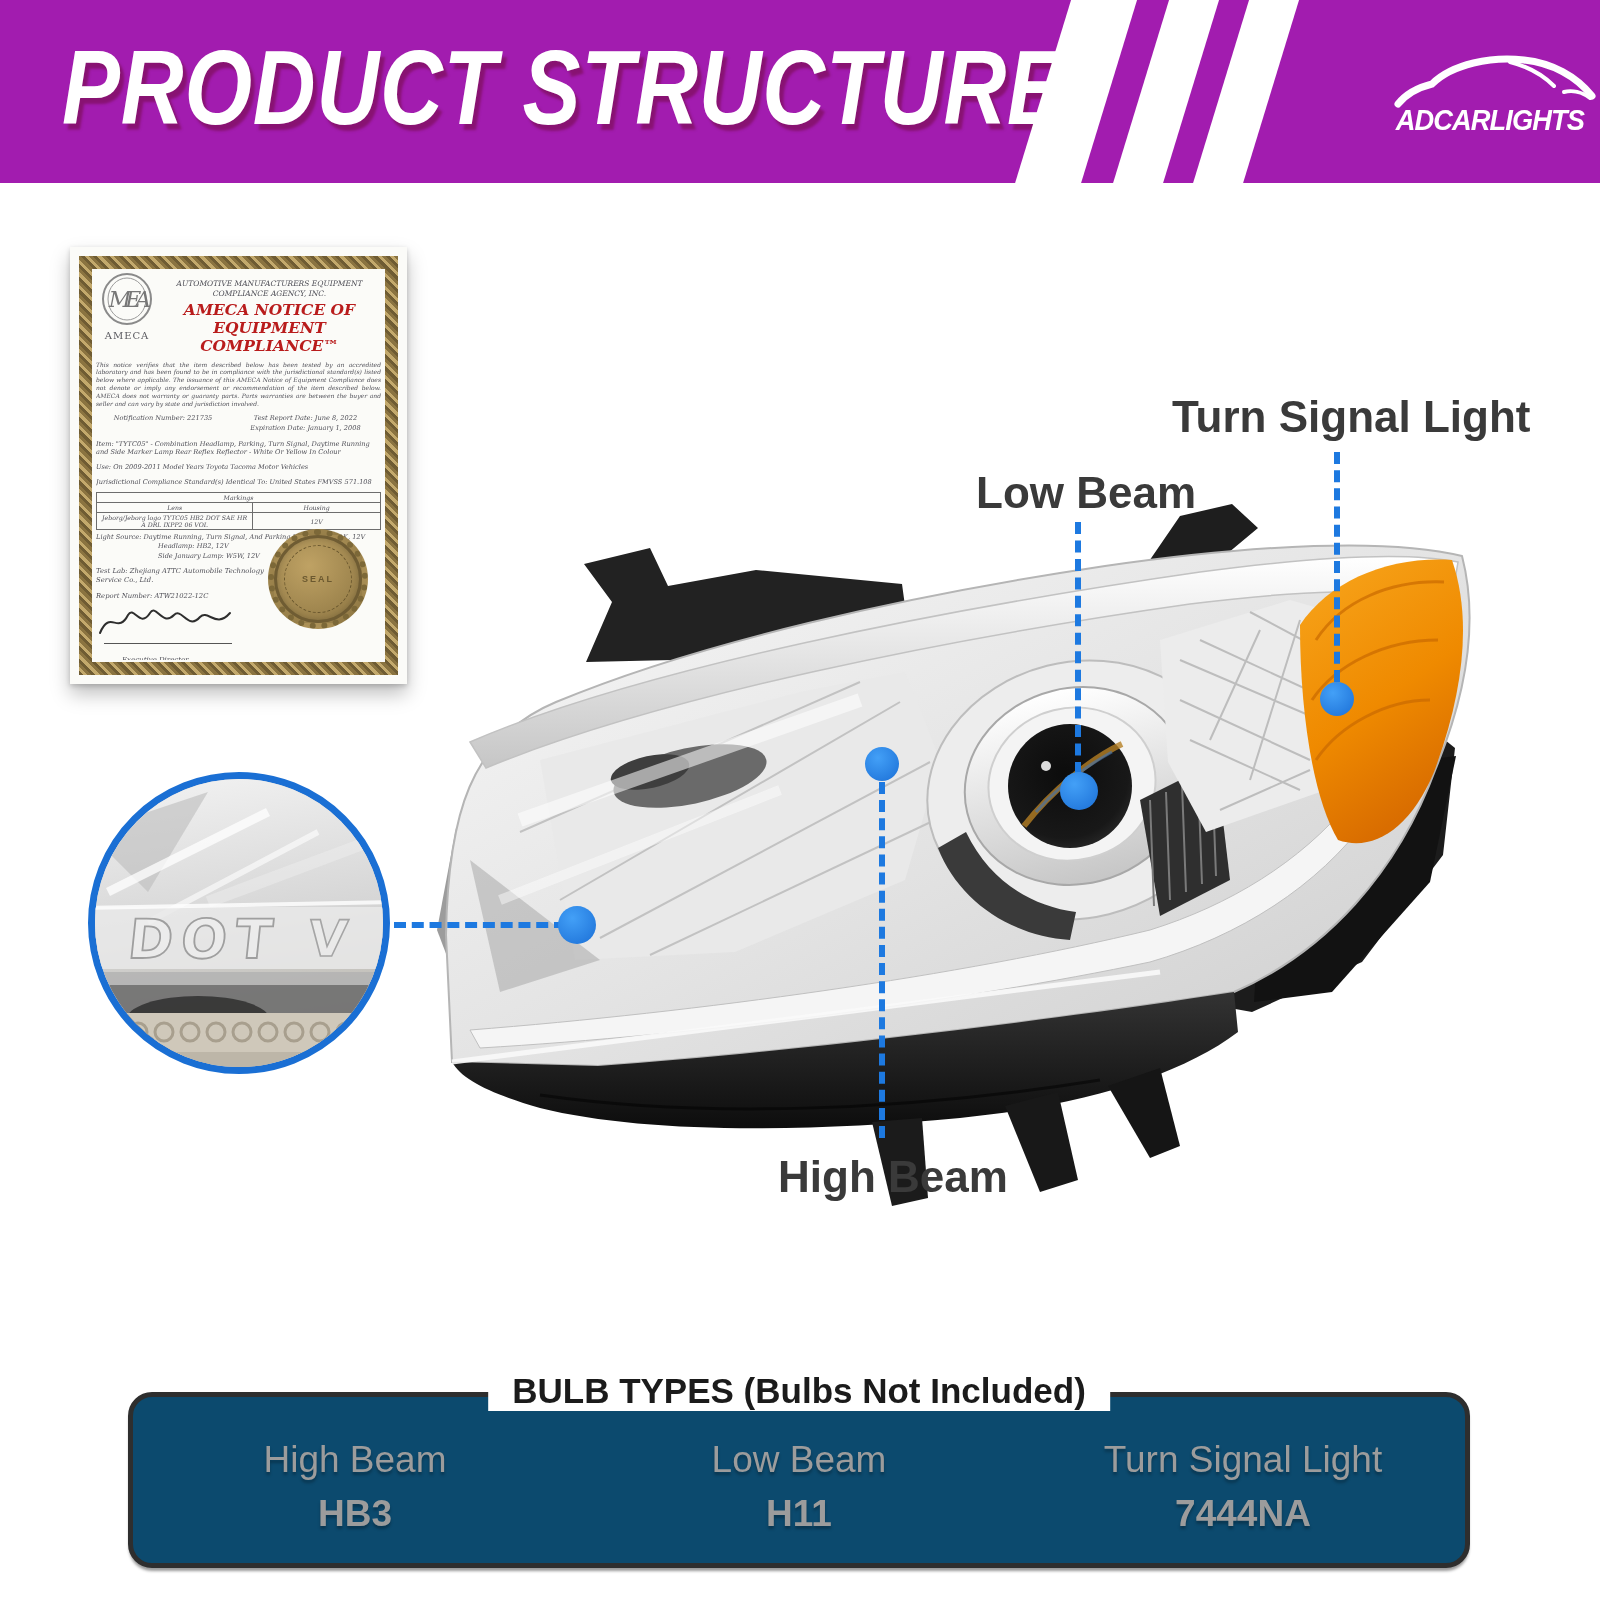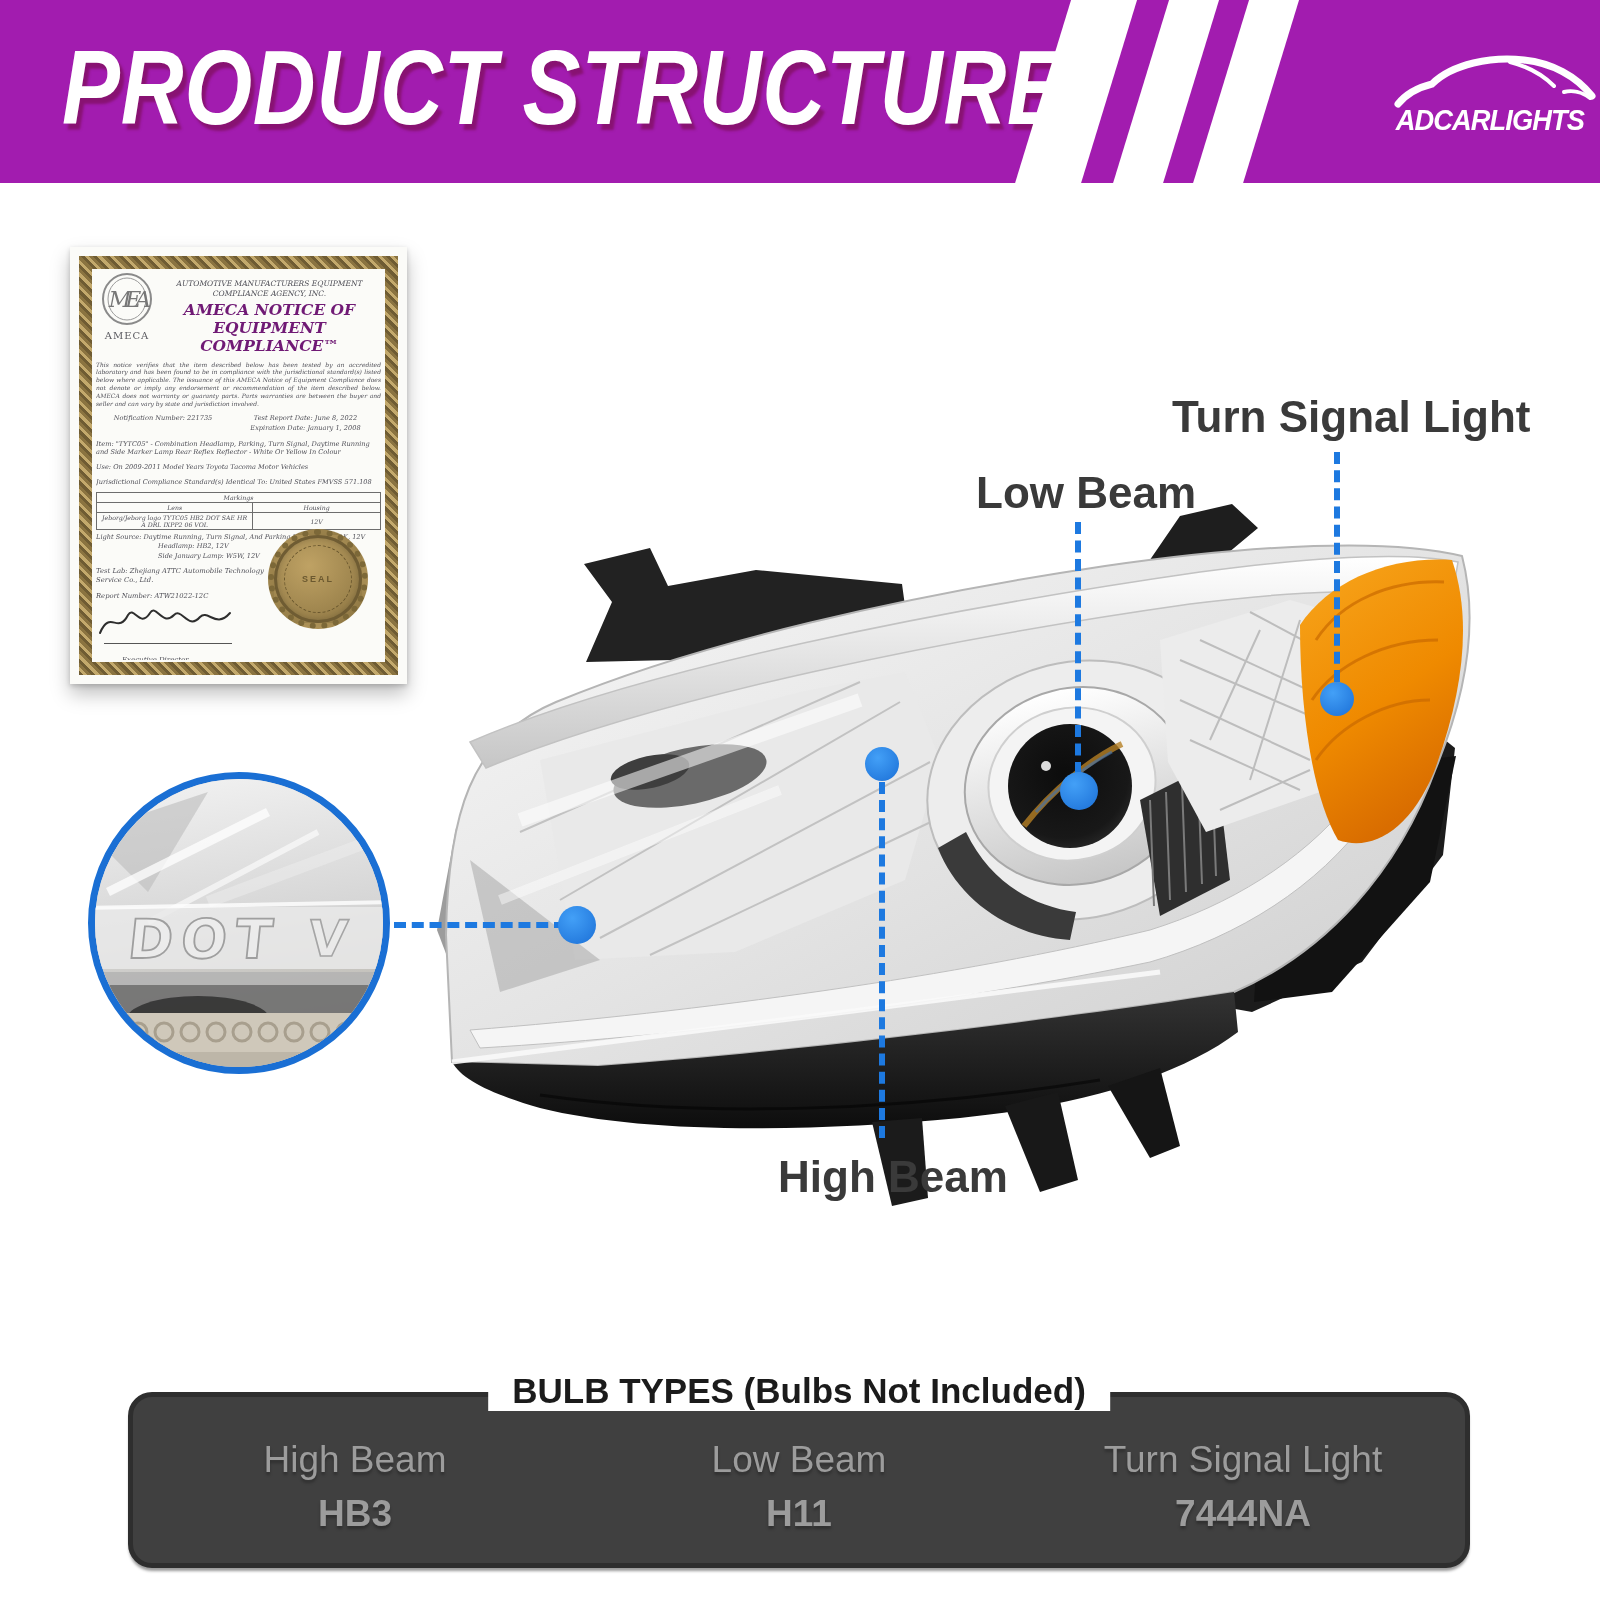--- a/index.html
+++ b/index.html
@@ -28,21 +28,21 @@
   .cert-frame{position:absolute;left:9px;top:9px;right:9px;bottom:9px;
         border:13px solid #9b8452;
         border-image:repeating-linear-gradient(45deg,#6f5c33 0 3px,#c3a96c 3px 6px,#8a7340 6px 9px) 13;
         }
   .cert-body{position:absolute;left:26px;top:26px;right:26px;bottom:24px;overflow:hidden;
         font-family:"DejaVu Serif", serif;font-style:italic;color:#4e4e56;}
   .cert-head{display:flex;}
   .cert-logo{width:62px;flex:0 0 62px;text-align:center;}
   .cert-logo-name{font-size:10px;letter-spacing:1px;color:#5a5a60;margin-top:1px;font-style:normal;}
   .cert-agency{flex:1;text-align:center;font-size:7.5px;line-height:1.35;padding-top:6px;color:#4e4e56;}
-  .cert-title{text-align:center;font-size:15.5px;font-weight:bold;line-height:1.15;margin-top:2px;color:#701a75;}
+  .cert-title{text-align:center;font-size:15.5px;font-weight:bold;line-height:1.15;margin-top:2px;color:#b91c1c;}
   .cert-intro{font-size:6px;line-height:1.3;text-align:justify;margin-top:6px;}
   .cert-fields{display:flex;font-size:6.6px;margin-top:7px;line-height:1.45;text-align:center;}
   .cert-fields .fl{width:47%;}
   .cert-fields .fr{width:53%;}
   .cert-line{font-size:6.6px;line-height:1.35;margin-top:6px;}
   .cert-table{width:100%;border-collapse:collapse;margin-top:5px;font-size:6.2px;font-style:italic;}
   .cert-table td,.cert-table th{border:1px solid #6d6d6d;padding:1px 3px;text-align:center;font-weight:normal;}
   .cert-light{font-size:6.6px;line-height:1.4;margin-top:3px;}
   .cert-light .ind{margin-left:62px;}
   .cert-lab{font-size:6.8px;line-height:1.4;margin-top:6px;width:60%;}
@@ -78,21 +78,21 @@
   .dot-turn{left:1320px;top:682px;width:34px;height:34px;}
   .dot-low{left:1060px;top:772px;width:38px;height:38px;}
   .dot-high{left:865px;top:747px;width:34px;height:34px;}
   .dot-mark{left:558px;top:906px;width:38px;height:38px;}
 
   
   .headlight-svg{position:absolute;left:0;top:0;}
 
   
   .bulb-box{position:absolute;left:128px;top:1392px;width:1342px;height:176px;box-sizing:border-box;
-        border:5px solid #2e2e2e;border-radius:24px;background:#404040;
+        border:5px solid #2e2e2e;border-radius:24px;background:#0c4a6e;
         box-shadow:0 4px 3px -1px rgba(0,0,0,0.4);}
   .bulb-title{position:absolute;left:50%;top:-26px;transform:translateX(-50%);background:#ffffff;
         padding:0 24px;font-size:35px;font-weight:bold;color:#1b1b1b;white-space:nowrap;}
   .bulb-cols{display:flex;width:100%;height:100%;align-items:flex-start;}
   .bulb-col{flex:1;text-align:center;padding-top:42px;}
   .bulb-label{font-size:37px;color:#9c9c9c;text-shadow:0 3px 3px rgba(0,0,0,0.28);}
   .bulb-value{font-size:37px;color:#9c9c9c;margin-top:12px;text-shadow:0 3px 3px rgba(0,0,0,0.28);font-weight:bold;}
 </style>
 </head>
 <body>

